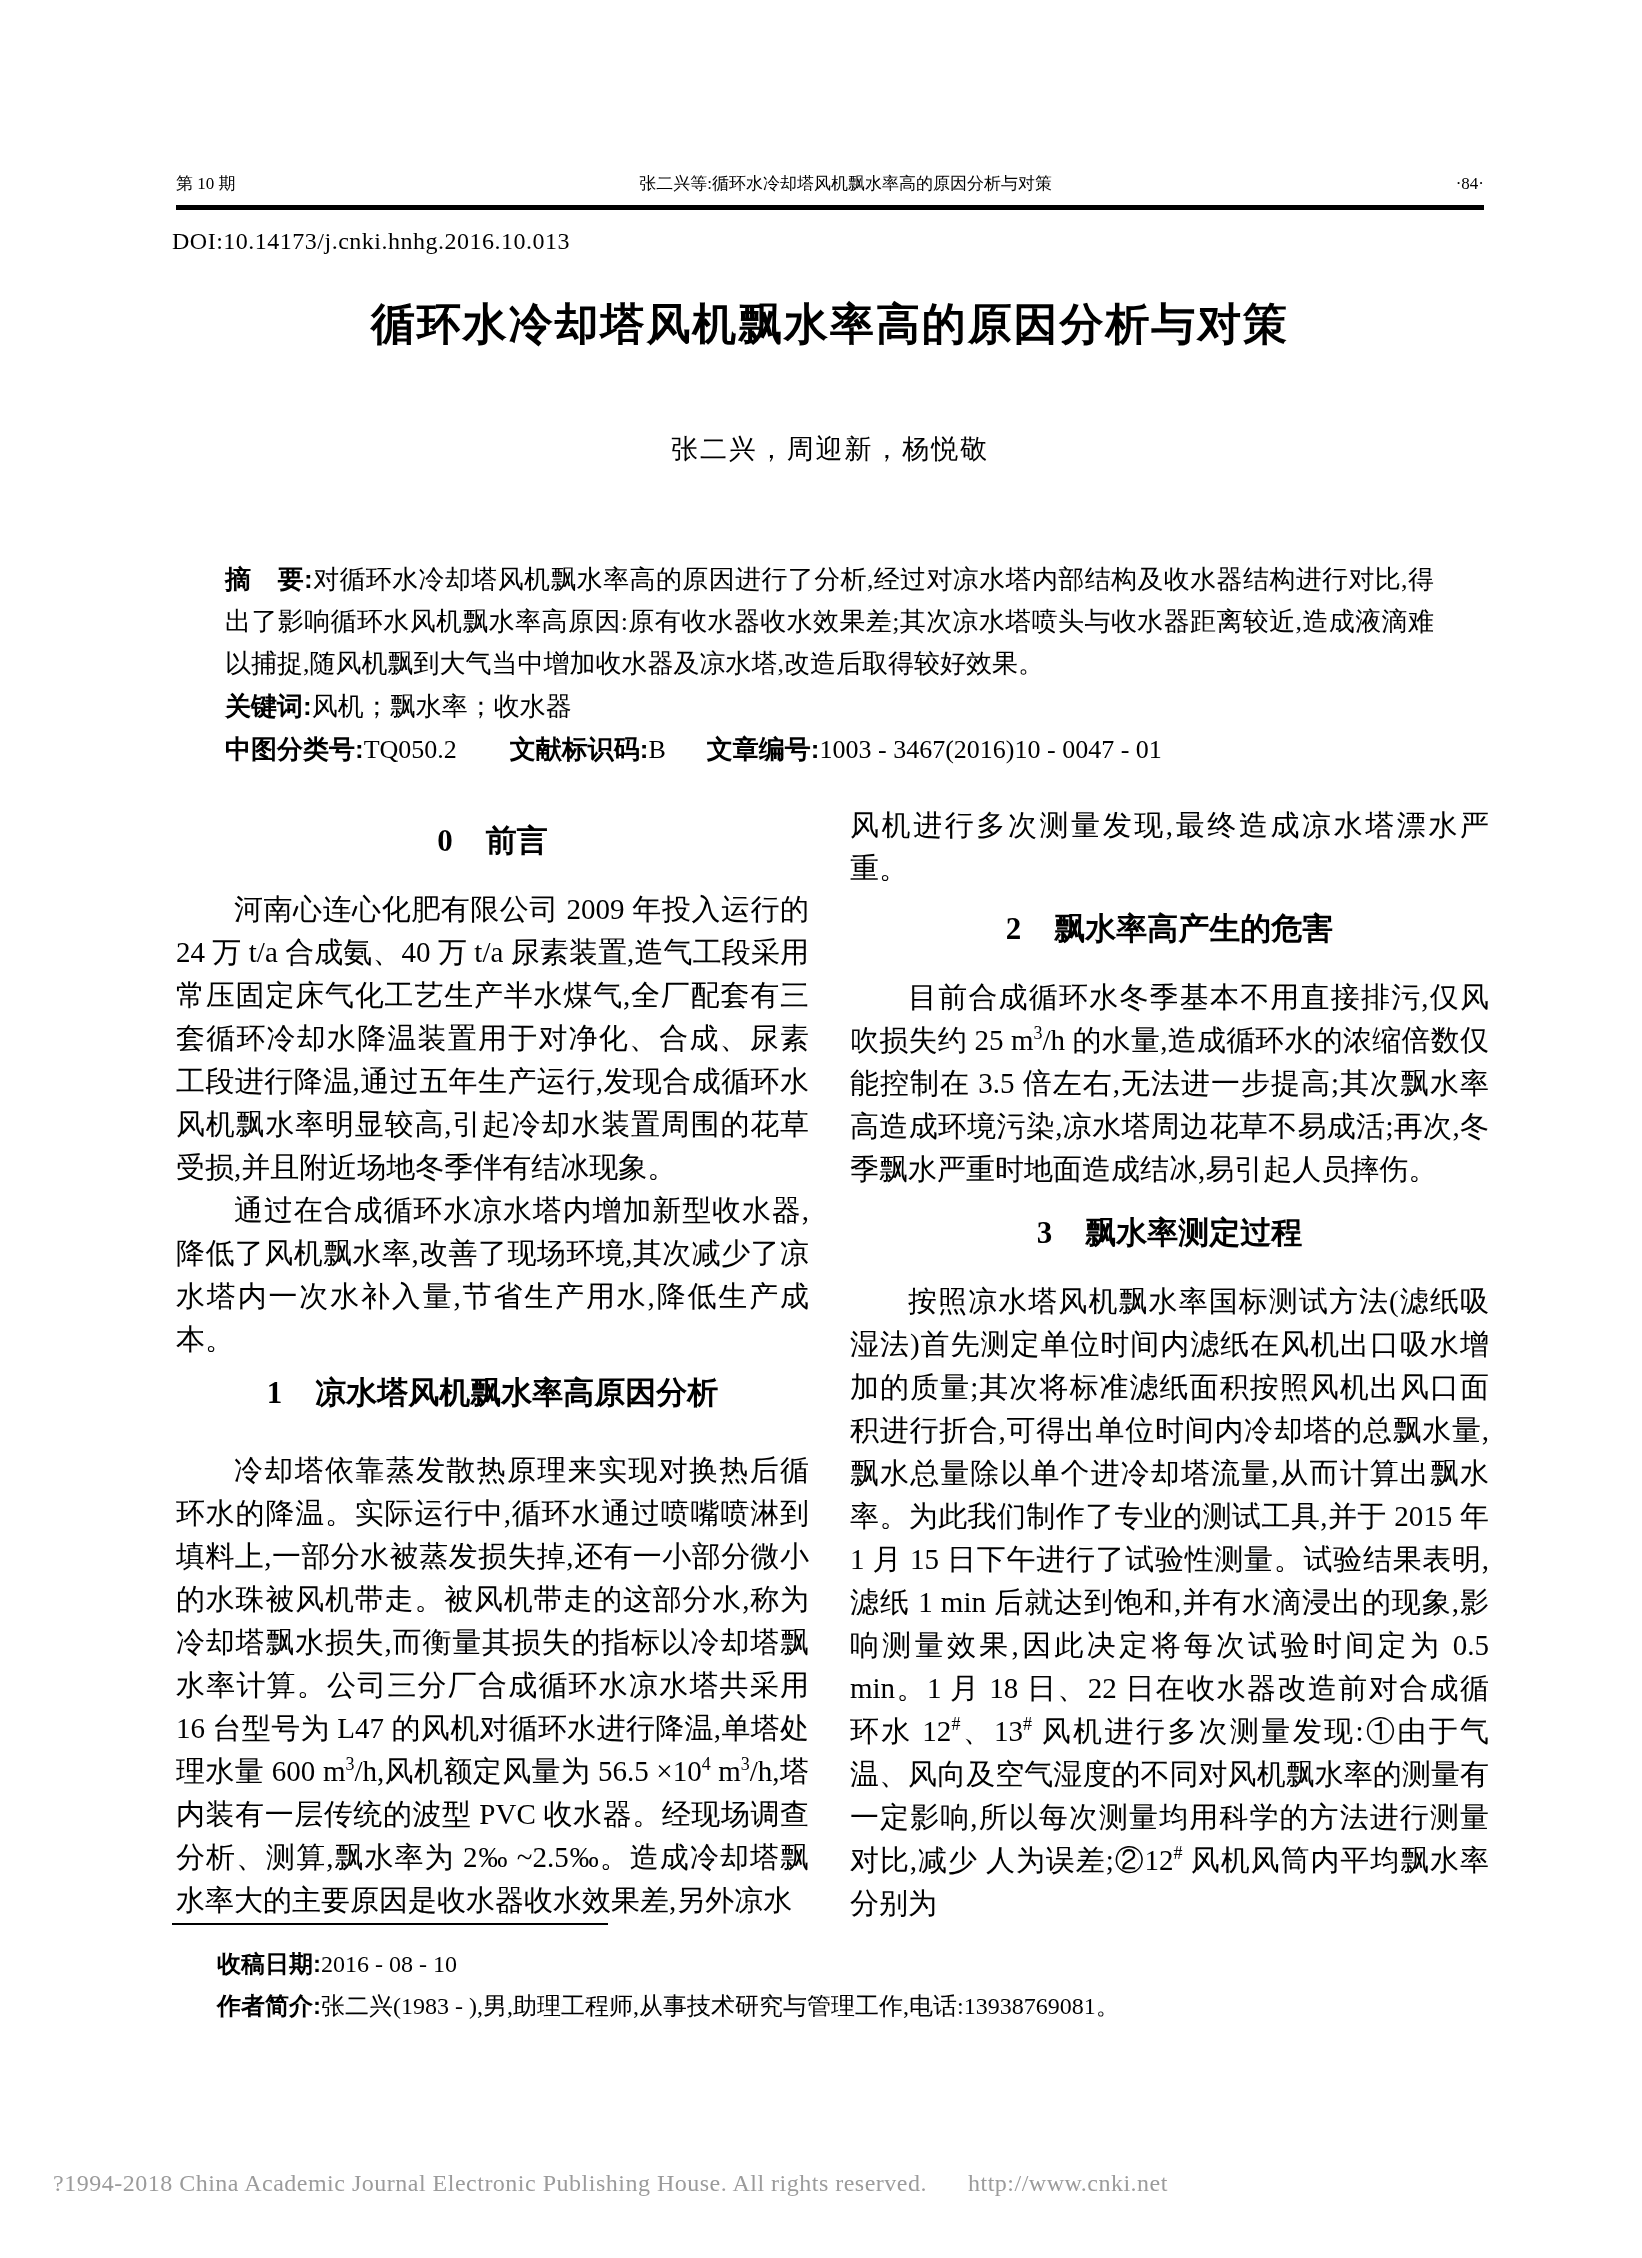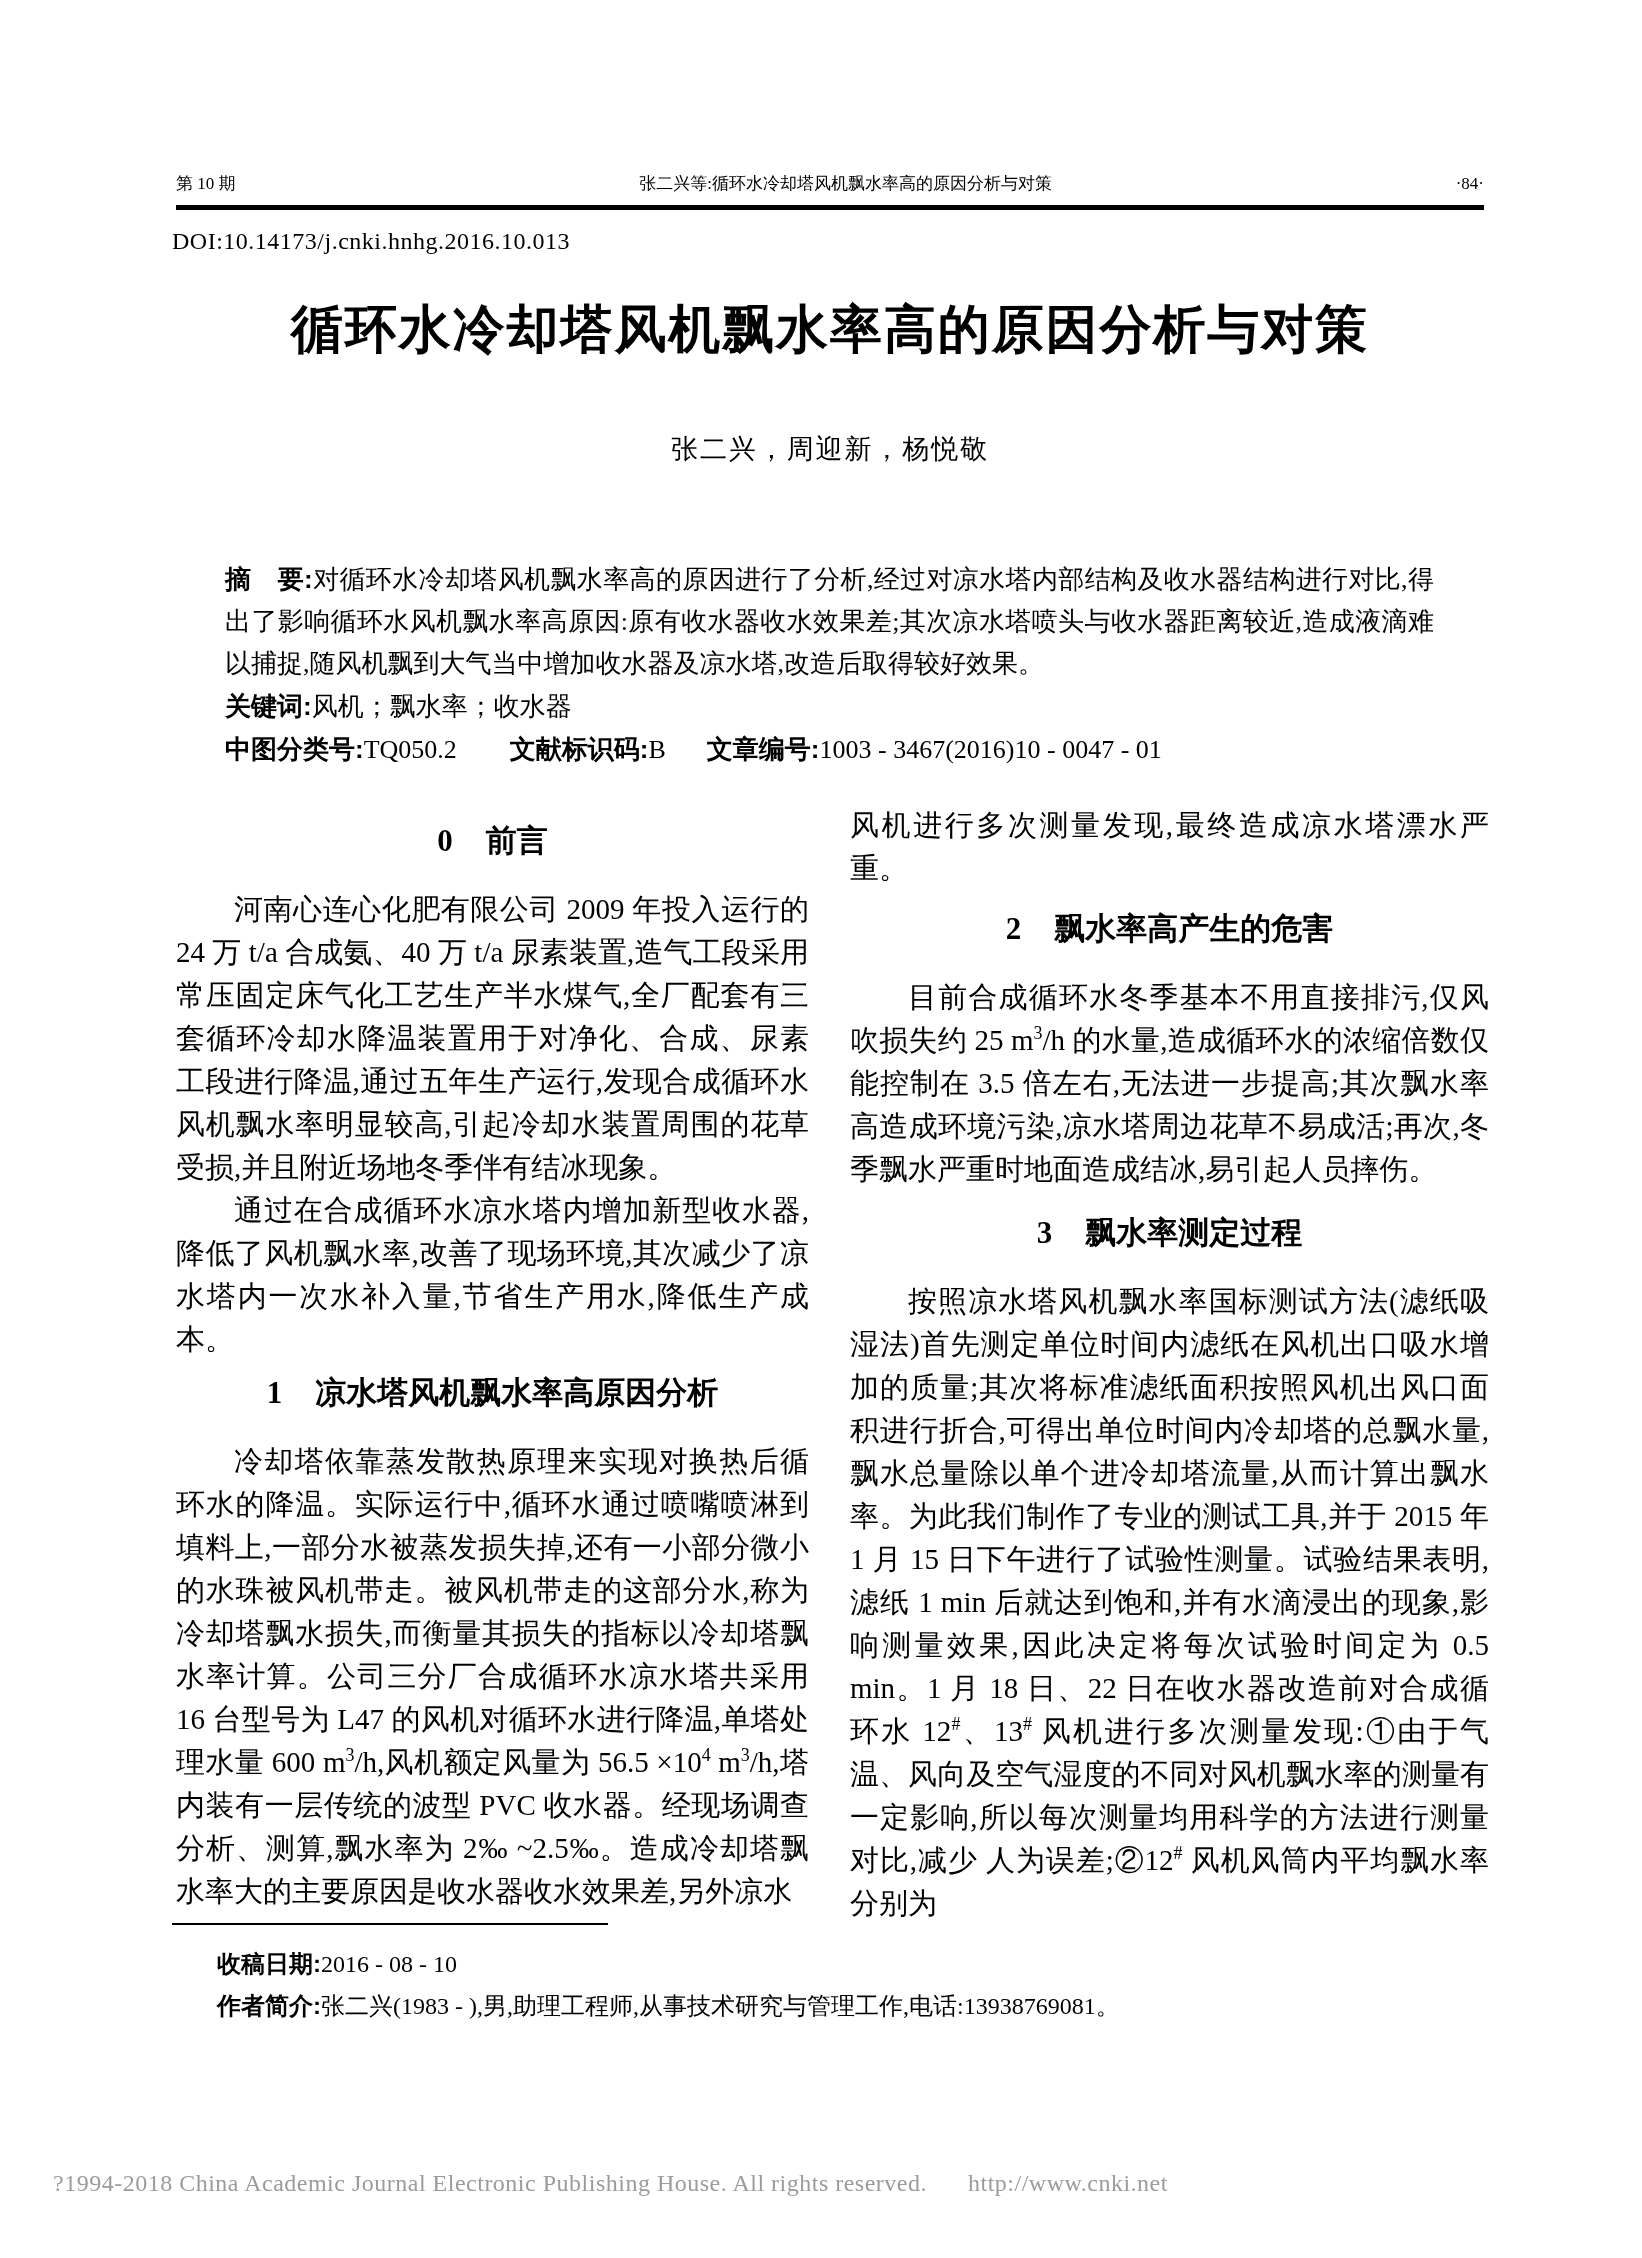--- a/index.html
+++ b/index.html
@@ -12,21 +12,21 @@
     position:absolute; left:176px; top:172px; width:1308px;
     display:flex; justify-content:center; align-items:baseline;
     font-size:17px;
   }
   .hdr .mid { flex:1; text-align:center; }
   .hdr-rule { position:absolute; left:176px; top:205px; width:1308px; height:4.8px; background:#000; }
   .doi { position:absolute; left:172px; top:228px; font-size:24px; letter-spacing:0.5px; }
   
   .title {
     position:absolute; left:176px; top:295px; width:1308px; margin:0;
-    text-align:center; font-size:52px; font-weight:bold; letter-spacing:1.9px;
+    text-align:center; font-size:44px; font-weight:bold; letter-spacing:1.9px;
   }
   .authors {
     position:absolute; left:176px; top:431px; width:1308px;
     text-align:center; font-size:27px; letter-spacing:1.9px;
   }
   
   .front { position:absolute; left:225px; top:558px; width:1209px; font-size:26px; line-height:42px; }
   .front p { margin:0; text-align:justify; }
   .front .lbl { font-weight:bold; font-family:"Liberation Sans", sans-serif; }
   .meta-line .gap1 { margin-left:53px; }
@@ -36,21 +36,21 @@
   .col-left  { left:176px; top:817px; width:633px; }
   .col-right { left:850px; top:804px; width:639px; }
   .col p { margin:0; }
   .col p.ind { text-indent:2em; }
   .sec {
     margin:0; font-size:31px; line-height:48px; font-weight:bold;
     font-family:"Liberation Sans", sans-serif; text-align:center;
   }
   .sec .num { font-family:"Liberation Serif", serif; margin-right:33px; }
   .sec-0 { margin-bottom:23px; }
-  .sec-1 { margin-top:7.7px;  margin-bottom:23px; }
+  .sec-1 { margin-top:7.7px;  margin-bottom:32px; }
   .sec-2 { margin-top:15.4px; margin-bottom:23px; }
   .sec-3 { margin-top:17.4px; margin-bottom:23px; }
   sup.s { font-size:0.62em; line-height:0; vertical-align:super; }
   
   .fn-rule { position:absolute; left:172px; top:1923px; width:436px; height:1.9px; background:#000; }
   .footnotes { position:absolute; left:217px; top:1943px; width:1236px; font-size:24px; line-height:42px; }
   .footnotes p { margin:0; }
   .footnotes .lbl { font-weight:bold; font-family:"Liberation Sans", sans-serif; }
   
   .watermark {

